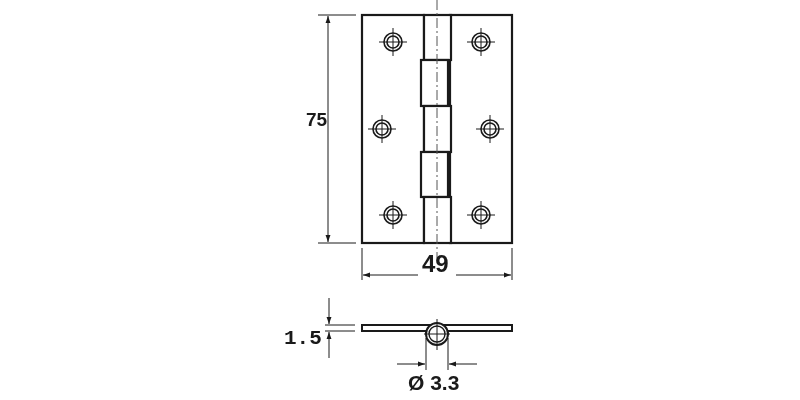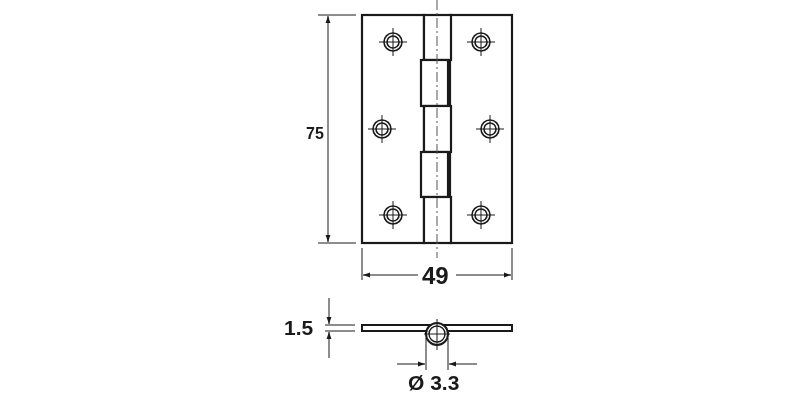--- a/index.html
+++ b/index.html
@@ -1,21 +1,21 @@
 <!DOCTYPE html>
 <html><head>
   <meta charset="utf-8">
   <style>
     html, body { margin: 0; padding: 0; background: #ffffff; }
     body { width: 800px; height: 400px; overflow: hidden; position: relative; font-family: "Liberation Sans", sans-serif; }
     svg { position: absolute; left: 0; top: 0; }
     .dim-text { position: absolute; font-family: "Liberation Sans", sans-serif; font-weight: bold; color: #1a1a1a; line-height: 1; }
-    #dim-height { left: 306px; top: 126px; font-size: 16px; }
-    #dim-width { left: 422px; top: 264px; font-size: 24px; }
-    #dim-thick { left: 284px; top: 317px; font-size: 21px; }
+    #dim-height { left: 306px; top: 110px; font-size: 19px; }
+    #dim-width { left: 422px; top: 252px; font-size: 24px; }
+    #dim-thick { left: 284px; top: 328px; font-size: 21px; font-family: Liberation Mono, monospace; }
     #dim-dia { left: 408px; top: 372px; font-size: 21px; }
   </style>
 </head>
 <body>
 
 <svg width="800" height="400" viewBox="0 0 800 400" xmlns="http://www.w3.org/2000/svg">
   <defs>
     <marker id="arr" viewBox="0 0 10 10" refX="10" refY="5" markerWidth="10" markerHeight="7" orient="auto-start-reverse" markerUnits="userSpaceOnUse">
       <path d="M0,1.5 L10,5 L0,8.5 Z" fill="#1a1a1a"></path>
     </marker>

